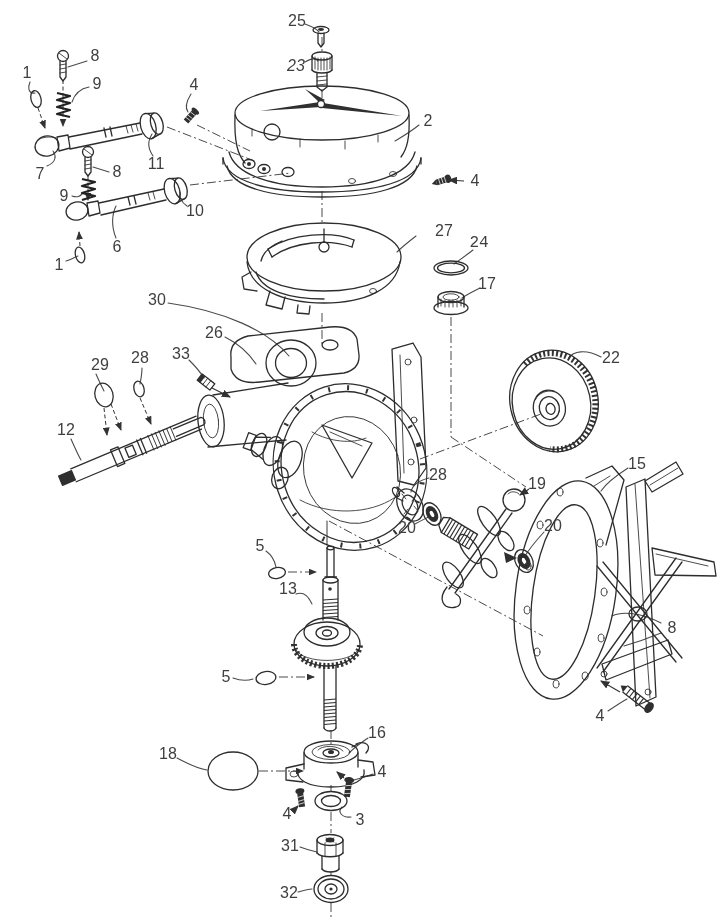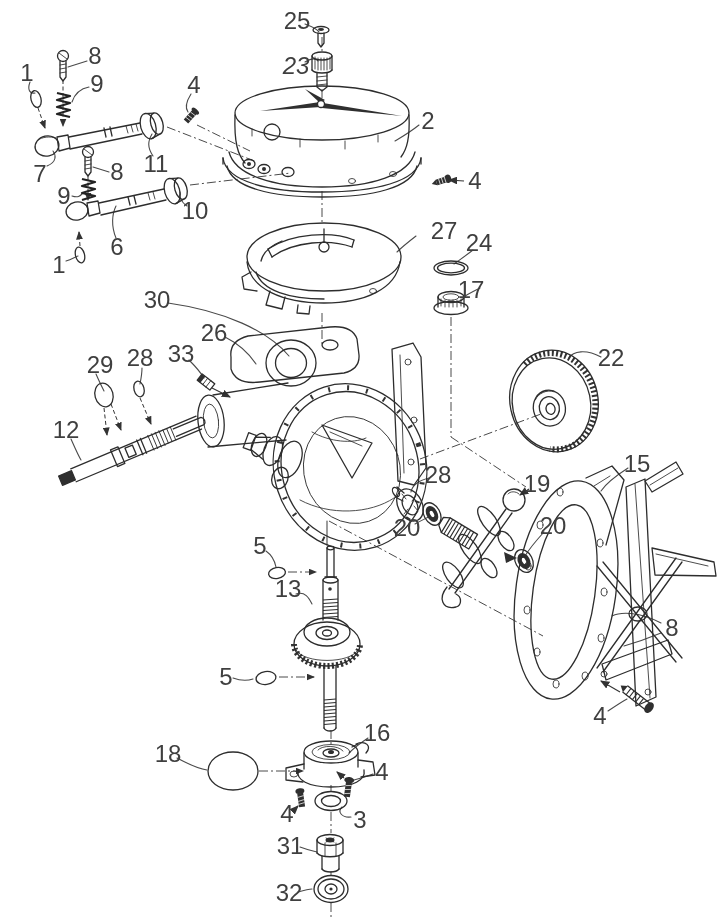--- a/index.html
+++ b/index.html
@@ -13,21 +13,21 @@
   .cl{stroke:#4a4a4a;fill:none;stroke-width:1;stroke-dasharray:9 3 2 3;}
   .da{stroke:#333;fill:none;stroke-width:1;stroke-dasharray:4 2.5;}
   .ld{stroke:#4a4a4a;fill:none;stroke-width:1.1;stroke-linecap:round;}
   .al{stroke:#333;fill:none;stroke-width:1.1;}
   .coil{stroke:#222;fill:none;stroke-width:2.3;stroke-linejoin:round;}
   .teeth{stroke:#333;fill:none;}
   .hatch{stroke:#2d2d2d;fill:none;stroke-width:1.1;}
   .whatch{stroke:#fff;stroke-width:.7;fill:none;}
   #watermark{position:absolute;font-size:19px;font-weight:bold;color:#ababab;
              letter-spacing:.5px;white-space:nowrap;}
-  .callout{position:absolute;transform:translate(-50%,-50%);font-size:24px;color:#3f3f3f;
+  .callout{position:absolute;transform:translate(-50%,-50%);font-size:16px;color:#3f3f3f;
            line-height:1;}
 </style>
 </head>
 <body>
 
 <div id="stage">
 
   <svg id="art" width="720" height="924" viewBox="0 0 720 924">
     <defs>
       <marker id="arr" markerWidth="9" markerHeight="7" refX="7.5" refY="3.5" orient="auto">
@@ -452,22 +452,22 @@
       <span class="callout" style="left: 156px; top: 164px;">11</span>
       <span class="callout" style="left: 64px; top: 196px;">9</span>
       <span class="callout" style="left: 195px; top: 211px;">10</span>
       <span class="callout" style="left: 117px; top: 247px;">6</span>
       <span class="callout" style="left: 59px; top: 265px;">1</span>
       <span class="callout" style="left: 297px; top: 21px;">25</span>
       <span class="callout" style="left: 296px; top: 66px; font-style: italic;">23</span>
       <span class="callout" style="left: 428px; top: 121px;">2</span>
       <span class="callout" style="left: 475px; top: 181px;">4</span>
       <span class="callout" style="left: 424px; top: 231px; margin-left: 20px;">27</span>
-      <span class="callout" style="left: 479px; top: 243px;">24</span>
-      <span class="callout" style="left: 471px; top: 284px; margin-top: 6px;">17</span>
+      <span class="callout" style="left: 479px; top: 243px; font-family: Liberation Mono, monospace;">24</span>
+      <span class="callout" style="left: 487px; top: 284px;">17</span>
       <span class="callout" style="left: 157px; top: 300px;">30</span>
       <span class="callout" style="left: 214px; top: 333px;">26</span>
       <span class="callout" style="left: 181px; top: 354px;">33</span>
       <span class="callout" style="left: 140px; top: 358px;">28</span>
       <span class="callout" style="left: 92px; top: 365px; margin-left: 8px;">29</span>
       <span class="callout" style="left: 66px; top: 430px;">12</span>
       <span class="callout" style="left: 611px; top: 358px;">22</span>
       <span class="callout" style="left: 438px; top: 475px;">28</span>
       <span class="callout" style="left: 537px; top: 484px;">19</span>
       <span class="callout" style="left: 637px; top: 464px;">15</span>

